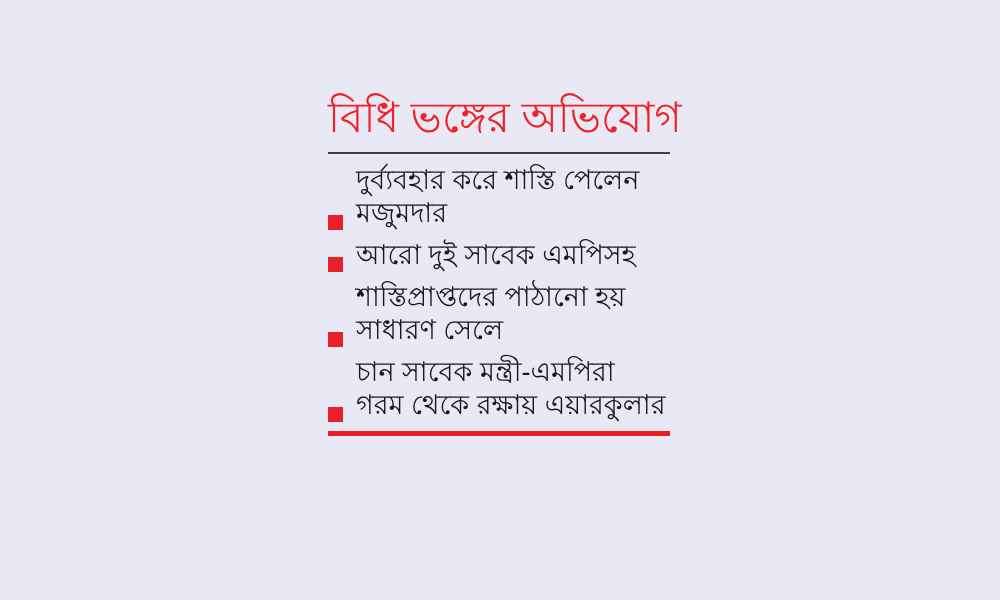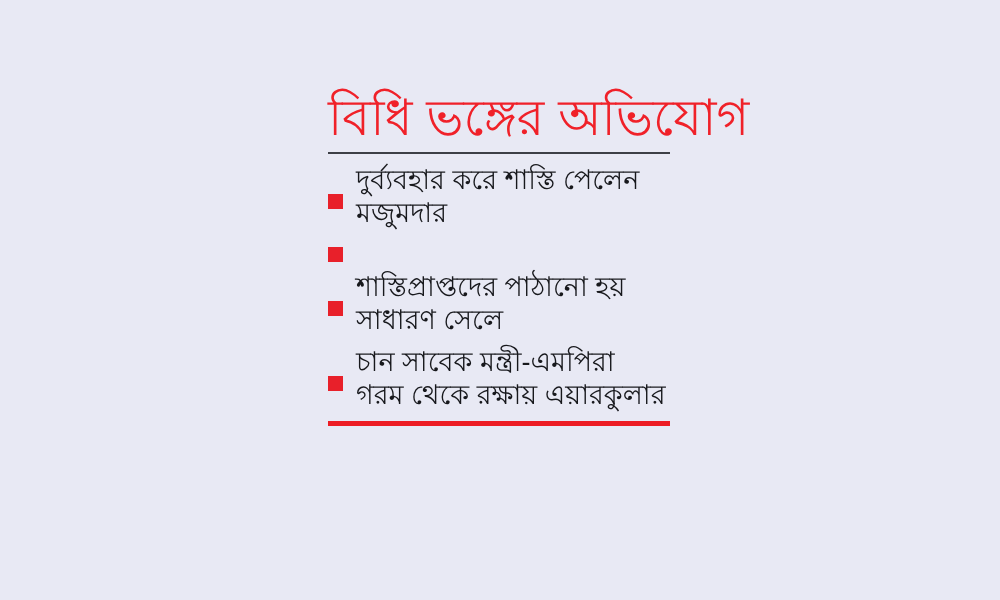--- a/index.html
+++ b/index.html
@@ -15,37 +15,37 @@
     font-family: "Liberation Sans", sans-serif;
   }
   .panel {
     position: absolute;
     left: 328px;
     top: 92px;
     width: 342px;
   }
   .panel-title {
     color: #f02129;
-    font-size: 50px;
+    font-size: 42px;
     line-height: 52px;
     text-align: center;
     font-weight: normal;
     white-space: nowrap;
   }
   .title-divider {
     margin-top: 8px;
     height: 0;
     border-top: 2px solid #3d3f46;
   }
   .items {
     margin-top: 10px;
   }
   .item {
     display: flex;
-    align-items: center;
+    align-items: flex-end;
     margin-bottom: 9px;
   }
   .bullet {
     flex: 0 0 auto;
     width: 15px;
     height: 15px;
     background: #e8202a;
     margin-top: 8px;
     margin-right: 13px;
   }
@@ -75,20 +75,21 @@
       <span class="bullet"></span>
       <div class="lines">
         <div>দুর্ব্যবহার করে শাস্তি পেলেন</div>
         <div>মজুমদার</div>
       </div>
     </div>
 
     <div class="item">
       <span class="bullet"></span>
       <div class="lines">
+        <div>আরো দুই সাবেক এমপিসহ</div>
       </div>
     </div>
 
     <div class="item">
       <span class="bullet"></span>
       <div class="lines">
         <div>শাস্তিপ্রাপ্তদের পাঠানো হয়</div>
         <div>সাধারণ সেলে</div>
       </div>
     </div>

